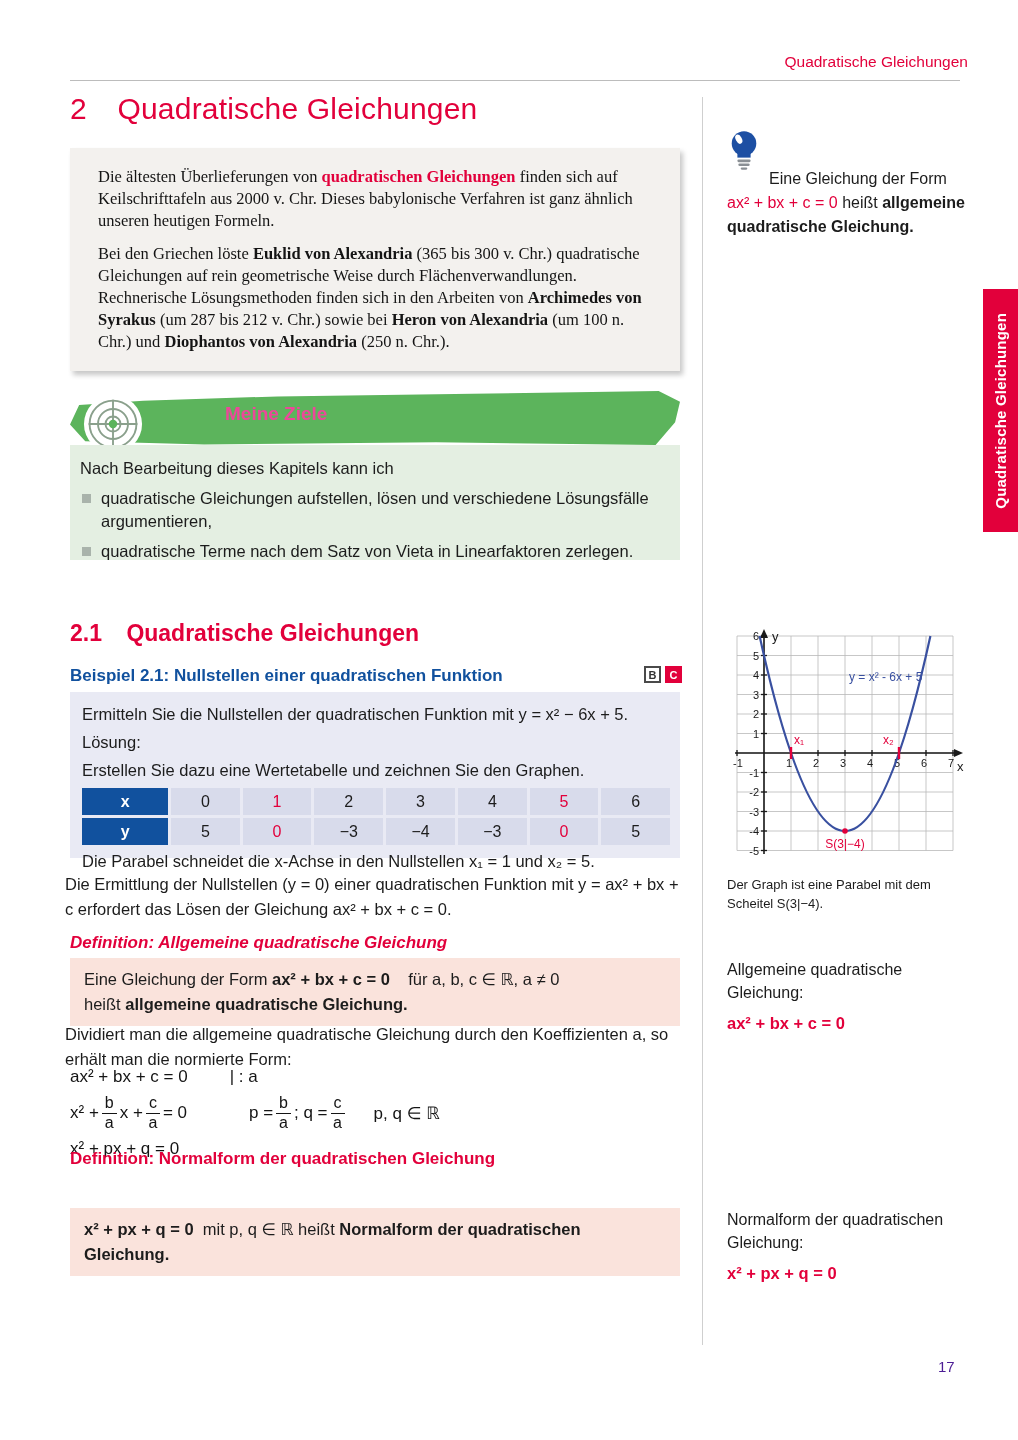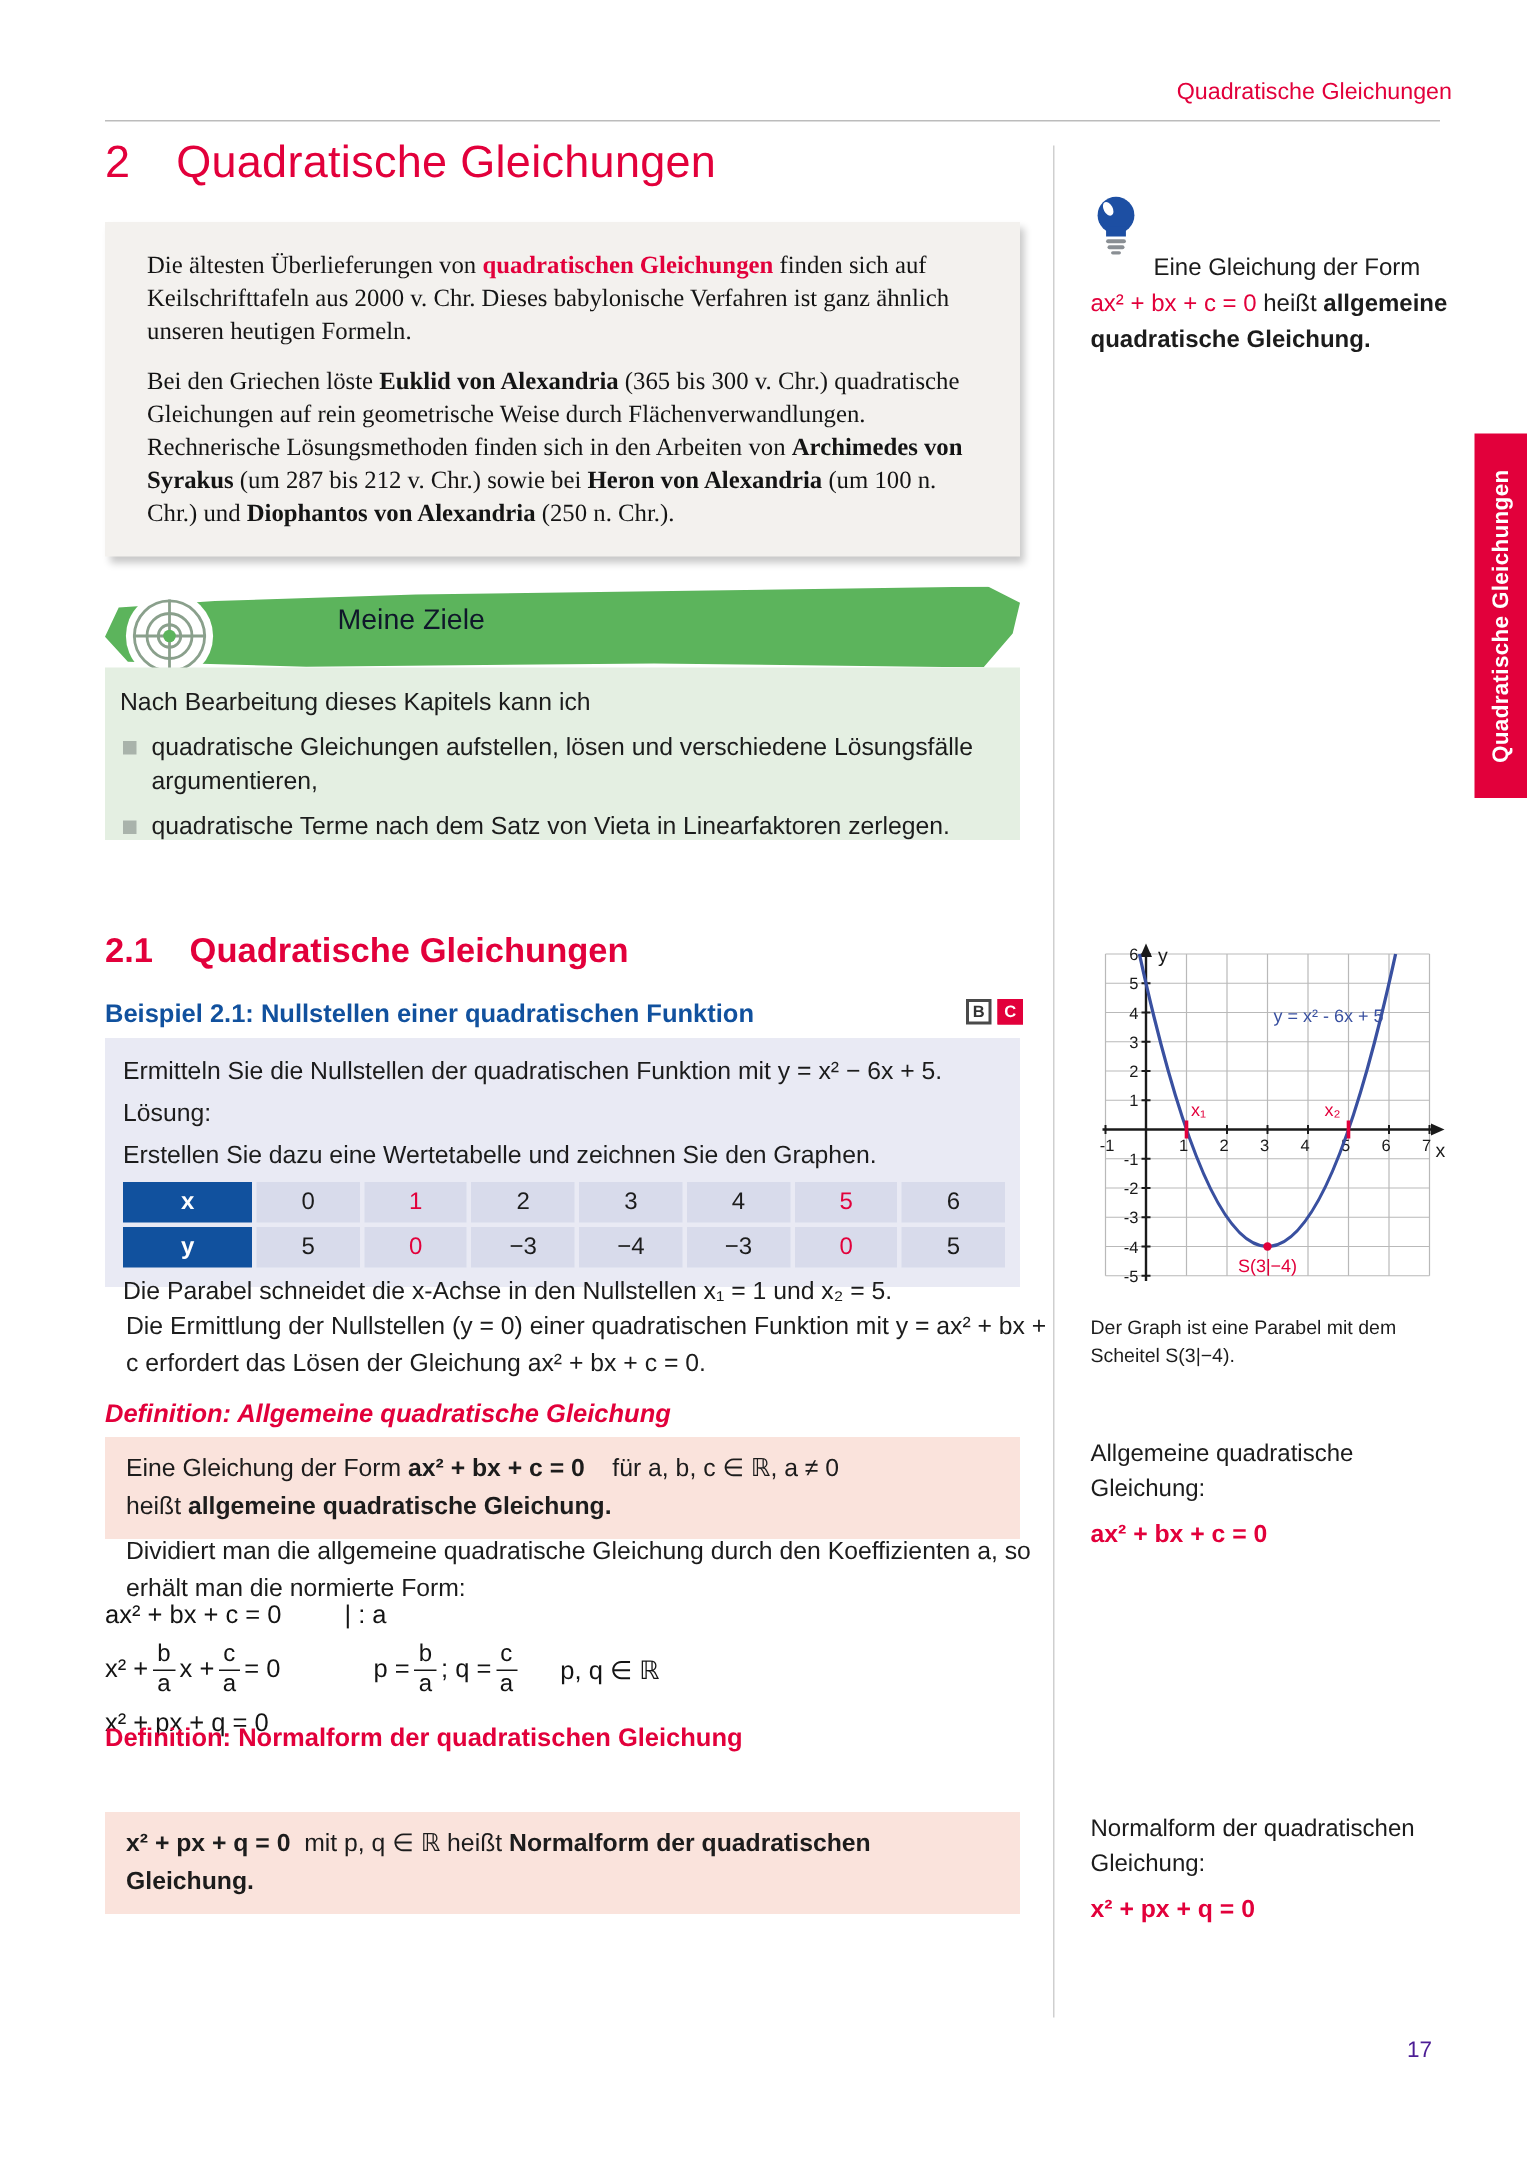--- a/index.html
+++ b/index.html
@@ -32,21 +32,21 @@
   .intro-box{position:absolute;top:148px;left:70px;width:610px;background:#f3f1ee;
     box-shadow:3px 4px 5px rgba(0,0,0,.22);padding:18px 28px 18px 28px;
     font-family:"Liberation Serif",serif;font-size:16.5px;line-height:1.33;color:#141414;}
   .intro-box p + p{margin-top:11px;}
   .intro-box .red-bold{color:var(--red);font-weight:bold;}
   .intro-box b{font-weight:bold;}
 
   
   .goals-banner{position:absolute;top:391px;left:70px;width:610px;height:54px;background:var(--banner-green);
     clip-path:polygon(0% 62%,1.5% 26%,12% 18%,34% 10%,66% 5%,96.5% 0%,100% 20%,99.2% 58%,96% 100%,60% 95%,22% 99%,2.5% 93%);}
-  .goals-title{position:absolute;top:403px;left:225px;color:#0f172a;font-size:19px;font-weight:normal;}
+  .goals-title{position:absolute;top:403px;left:225px;color:#ec4899;font-size:19px;font-weight:bold;}
   .target-badge{position:absolute;top:394px;left:83px;width:60px;height:60px;}
   .goals-body{position:absolute;top:445px;left:70px;width:610px;height:115px;background:var(--light-green);
     padding:12px 18px 10px 10px;font-size:16.5px;line-height:1.4;}
   .goal-item{display:flex;margin-top:7px;}
   .goal-sq{flex:0 0 9px;width:9px;height:9px;background:#a9b3ab;margin:7px 10px 0 2px;}
 
   
   .section-title{position:absolute;top:620px;left:70px;color:var(--red);font-size:23px;font-weight:bold;}
   .section-title .sec-num{margin-right:18px;}
 
@@ -58,21 +58,21 @@
   .badge-c{background:var(--red);color:#fff;border:2px solid var(--red);}
 
   .example-box{position:absolute;top:692px;left:70px;width:610px;height:166px;background:var(--lavender);
     padding:10px 14px 8px 12px;font-size:16.5px;line-height:1.5;}
   .example-box p{margin-bottom:3px;}
   .val-table{border-collapse:separate;border-spacing:3px 3px;margin:2px 0 1px -3px;width:594px;}
   .val-table th{background:var(--blue);color:#fff;font-size:16px;width:88px;height:27px;font-weight:bold;}
   .val-table td{background:var(--cell);text-align:center;font-size:16px;height:27px;width:70px;}
   .val-table .red{color:var(--red);}
 
-  .flow-para{position:absolute;left:84px;width:616px;font-size:16.5px;line-height:1.5;}
+  .flow-para{position:absolute;left:65px;width:616px;font-size:16.5px;line-height:1.5;}
   .def-heading{position:absolute;left:70px;color:var(--red);font-size:17px;font-weight:bold;}
   .def-box{position:absolute;left:70px;width:610px;background:var(--pink);
     padding:9px 14px;font-size:16.5px;line-height:1.5;}
   .def-box b{font-weight:bold;}
 
   
   .math-block{position:absolute;top:1064px;left:70px;width:610px;font-size:17px;color:#141414;}
   .math-row{display:flex;align-items:center;min-height:26px;}
   .math-row.tall{min-height:46px;}
   .div-op{margin-left:42px;}

